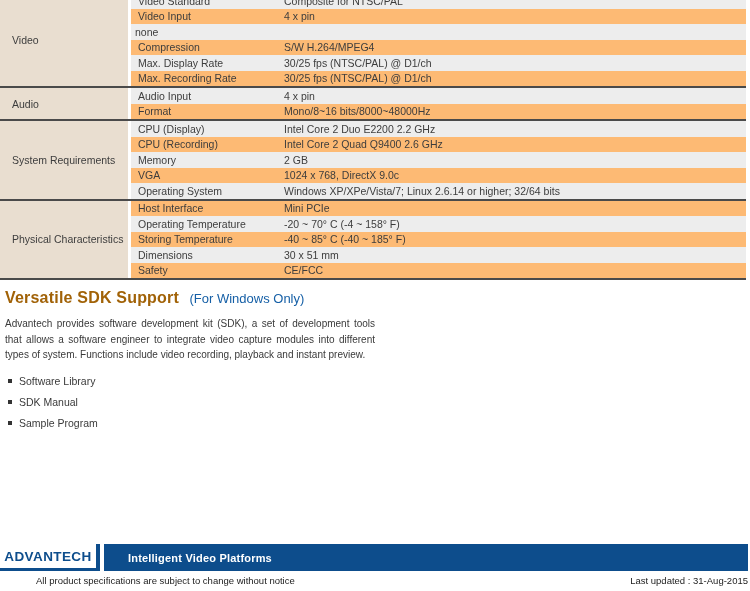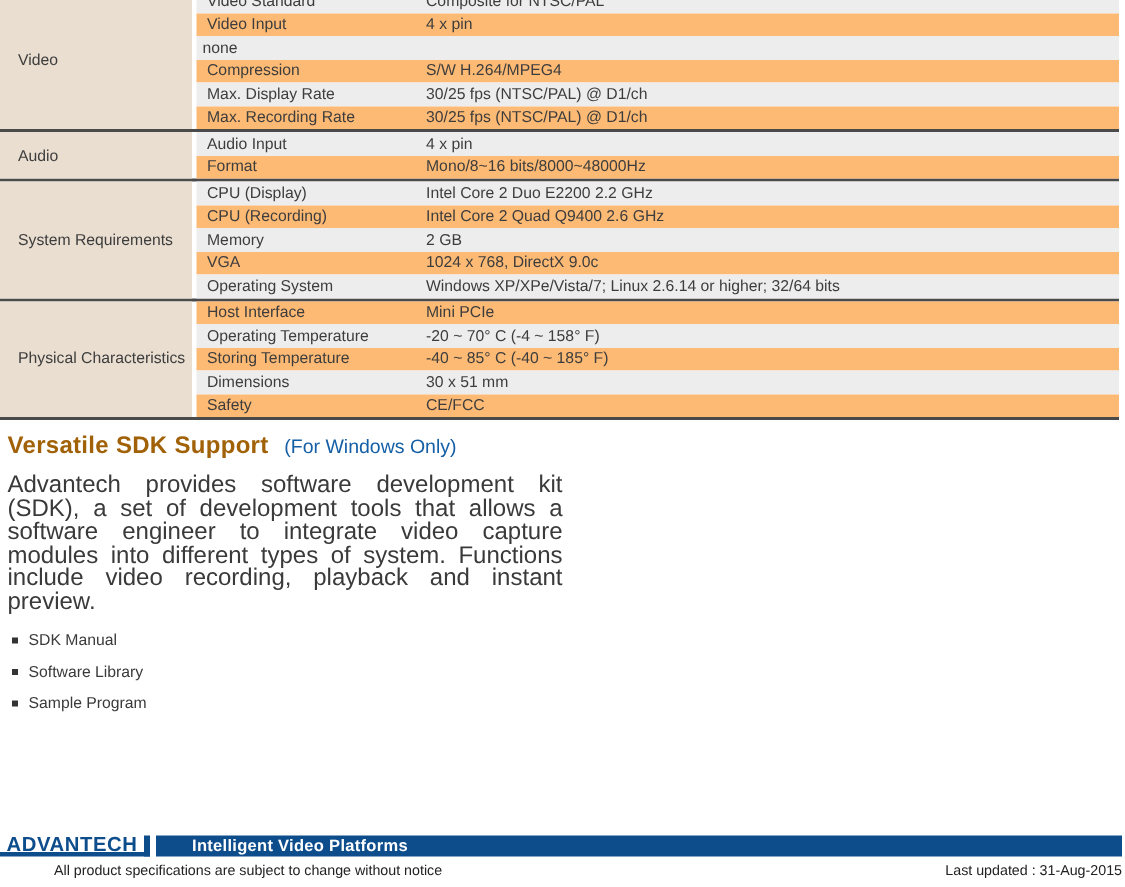--- a/index.html
+++ b/index.html
@@ -23,31 +23,31 @@
   .spec-row .val { flex:1; font-size:10.5px; color:#3d3d3d; padding-left:4px;
                    white-space:nowrap; }
 
   
   .sdk { position:absolute; top:289px; left:5px; width:400px; }
   .sdk-title-line { white-space:nowrap; }
   .sdk-title { display:inline; font-size:16px; font-weight:bold;
                color:#a16207; letter-spacing:0.2px; }
   .sdk-note { display:inline; font-size:13px; font-weight:normal;
               color:#155fa6; margin-left:6px; }
-  .sdk-para { margin-top:9px; width:370px; font-size:16px; line-height:15.5px;
+  .sdk-para { margin-top:9px; width:370px; font-size:10px; line-height:15.5px;
               color:#3a3a3a; text-align:justify; }
   .sdk-bullets { margin-top:12px; list-style:none; }
   .sdk-bullets li { display:flex; align-items:center; height:12px;
                     margin-bottom:9px; font-size:10.5px; color:#3a3a3a; }
   .bullet-sq { width:4px; height:4px; background:#333; margin:0 7px 0 3px;
                flex:0 0 4px; }
 
   
   .footer { position:absolute; left:0; right:2px; bottom:5px; }
-  .footer-strip { display:flex; height:14px; }
+  .footer-strip { display:flex; height:27px; }
   .logo-box { width:100px; flex:0 0 100px; background:#fff;
               border-bottom:3px solid #0d4d8c; border-right:4px solid #0d4d8c;
               margin-right:4px; display:flex; align-items:center;
               justify-content:center; }
   .logo-text { font-size:13.5px; font-weight:bold; color:#0d4d8c;
                letter-spacing:0.4px; }
   .footer-bar { flex:1; background:#0d4d8c; display:flex; align-items:center; }
   .footer-bar span { color:#fff; font-weight:bold; font-size:11px;
                      padding-left:24px; letter-spacing:0.2px;text-align:right; }
   .footer-meta { display:flex; justify-content:space-between;
@@ -152,25 +152,25 @@
 
 <div class="sdk">
   <div class="sdk-title-line">
     <h1 class="sdk-title">Versatile SDK Support</h1>
     <span class="sdk-note">(For Windows Only)</span>
   </div>
   <p class="sdk-para">Advantech provides software development kit (SDK), a set of development tools that allows a software engineer to integrate video capture modules into different types of system. Functions include video recording, playback and instant preview.</p>
   <ul class="sdk-bullets">
       <li>
         <span class="bullet-sq"></span>
-        <span>SDK Manual</span>
+        <span>Software Library</span>
       </li>
       <li>
         <span class="bullet-sq"></span>
-        <span>Software Library</span>
+        <span>SDK Manual</span>
       </li>
       <li>
         <span class="bullet-sq"></span>
         <span>Sample Program</span>
       </li>
     </ul>
 </div>
 
 <div class="footer">
   <div class="footer-strip">

